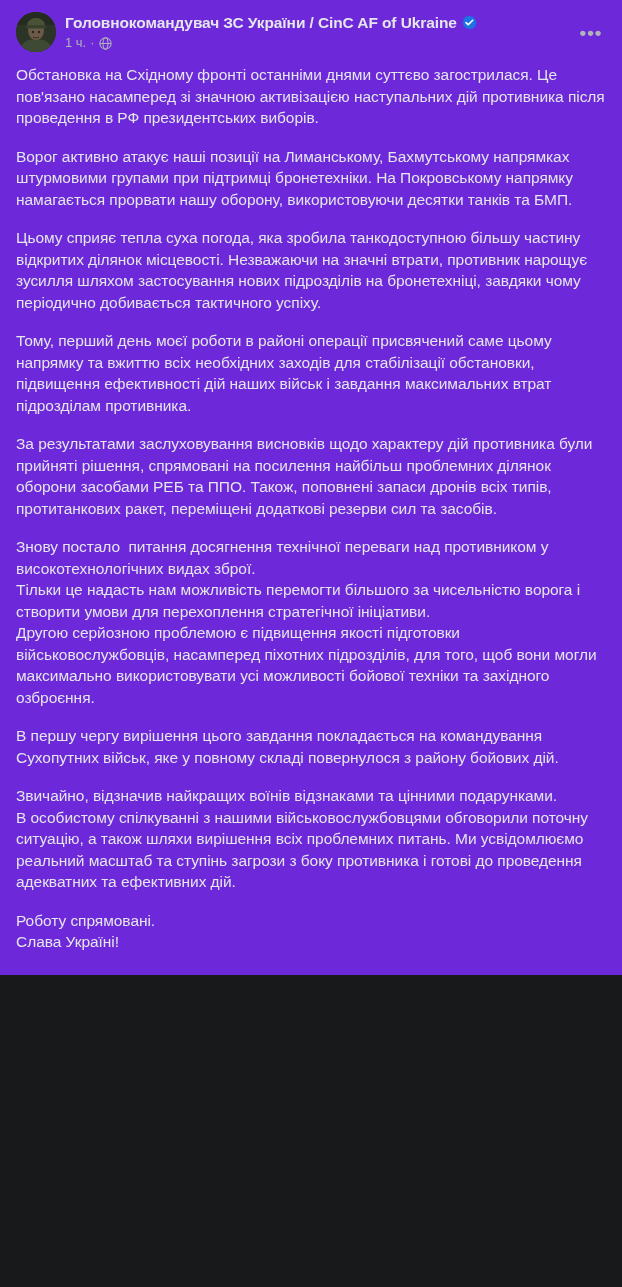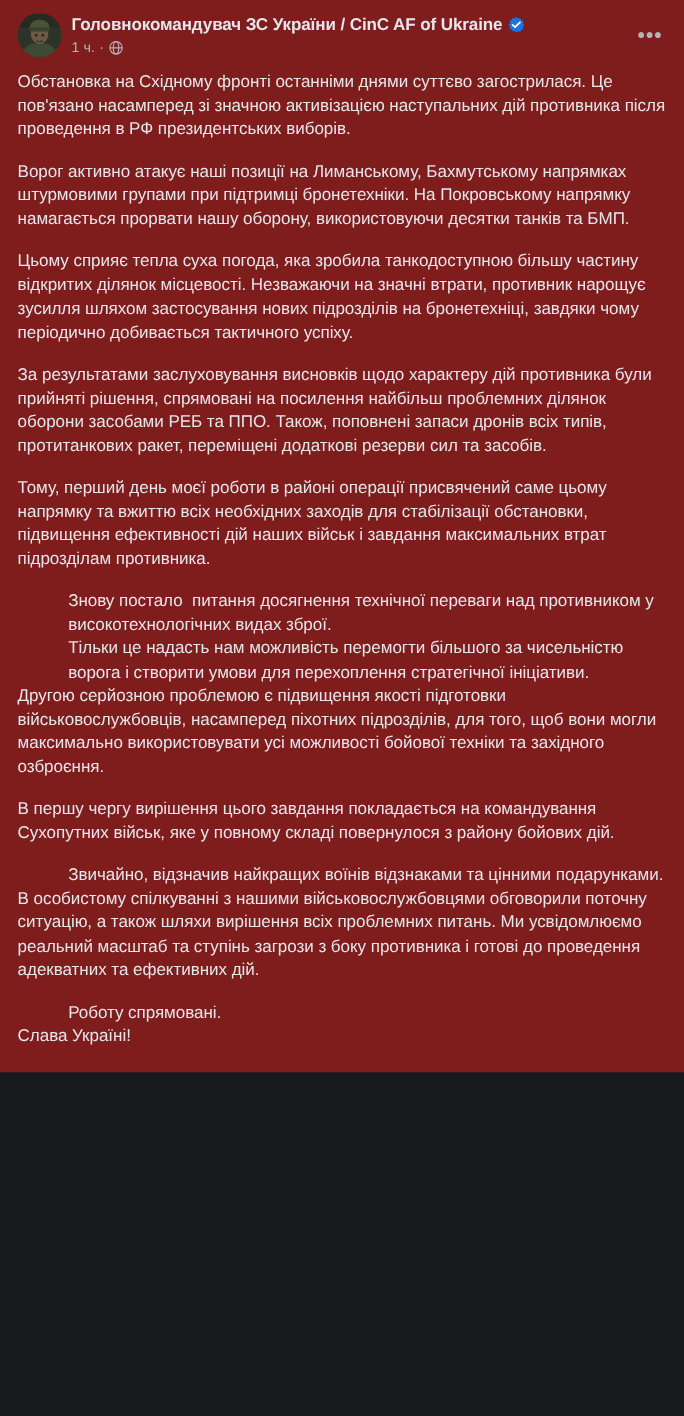--- a/index.html
+++ b/index.html
@@ -9,21 +9,21 @@
   }
   body {
     width: 622px;
     font-family: "Liberation Sans", sans-serif;
     color: #e4e6eb;
     -webkit-font-smoothing: antialiased;
   }
   .post {
     width: 622px;
     box-sizing: border-box;
-    background: #7f1d1d;
+    background: #6d28d9;
     padding: 12px 16px 10px 16px;
   }
   .post-header {
     display: flex;
     align-items: flex-start;
     padding: 0 0 6px 0;
     position: relative;
   }
   .avatar {
     width: 40px;
@@ -100,21 +100,20 @@
     line-height: 21.5px;
     color: #e4e6eb;
     letter-spacing: -0.05px;
   }
   .post-body p {
     margin: 0 0 17px 0;
     white-space: pre-wrap;
   }
   .post-body p.tight {
     margin-bottom: 0;
-    margin-left: 46px;
   }
   .post-body p:last-child {
     margin-bottom: 12px;
   }
 </style>
 </head>
 <body>
 
 <div class="post">
 
@@ -157,22 +156,22 @@
       </div>
     </div>
 
     <div class="menu-dots">•••</div>
   </div>
 
   <div class="post-body">
     <p>Обстановка на Східному фронті останніми днями суттєво загострилася. Це пов'язано насамперед зі значною активізацією наступальних дій противника після проведення в РФ президентських виборів.</p>
     <p>Ворог активно атакує наші позиції на Лиманському, Бахмутському напрямках штурмовими групами при підтримці бронетехніки. На Покровському напрямку намагається прорвати нашу оборону, використовуючи десятки танків та БМП.</p>
     <p>Цьому сприяє тепла суха погода, яка зробила танкодоступною більшу частину відкритих ділянок місцевості. Незважаючи на значні втрати, противник нарощує зусилля шляхом застосування нових підрозділів на бронетехніці, завдяки чому періодично добивається тактичного успіху.</p>
+    <p>Тому, перший день моєї роботи в районі операції присвячений саме цьому напрямку та вжиттю всіх необхідних заходів для стабілізації обстановки, підвищення ефективності дій наших військ і завдання максимальних втрат підрозділам противника.</p>
     <p>За результатами заслуховування висновків щодо характеру дій противника були прийняті рішення, спрямовані на посилення найбільш проблемних ділянок оборони засобами РЕБ та ППО. Також, поповнені запаси дронів всіх типів, протитанкових ракет, переміщені додаткові резерви сил та засобів.</p>
-    <p>Тому, перший день моєї роботи в районі операції присвячений саме цьому напрямку та вжиттю всіх необхідних заходів для стабілізації обстановки, підвищення ефективності дій наших військ і завдання максимальних втрат підрозділам противника.</p>
     <p class="tight">Знову постало  питання досягнення технічної переваги над противником у високотехнологічних видах зброї.</p>
     <p class="tight">Тільки це надасть нам можливість перемогти більшого за чисельністю ворога і створити умови для перехоплення стратегічної ініціативи.</p>
     <p>Другою серйозною проблемою є підвищення якості підготовки військовослужбовців, насамперед піхотних підрозділів, для того, щоб вони могли максимально використовувати усі можливості бойової техніки та західного озброєння.</p>
     <p>В першу чергу вирішення цього завдання покладається на командування Сухопутних військ, яке у повному складі повернулося з району бойових дій.</p>
     <p class="tight">Звичайно, відзначив найкращих воїнів відзнаками та цінними подарунками.</p>
     <p>В особистому спілкуванні з нашими військовослужбовцями обговорили поточну ситуацію, а також шляхи вирішення всіх проблемних питань. Ми усвідомлюємо реальний масштаб та ступінь загрози з боку противника і готові до проведення адекватних та ефективних дій.</p>
     <p class="tight">Роботу спрямовані.</p>
     <p>Слава Україні!</p>
   </div>
 

